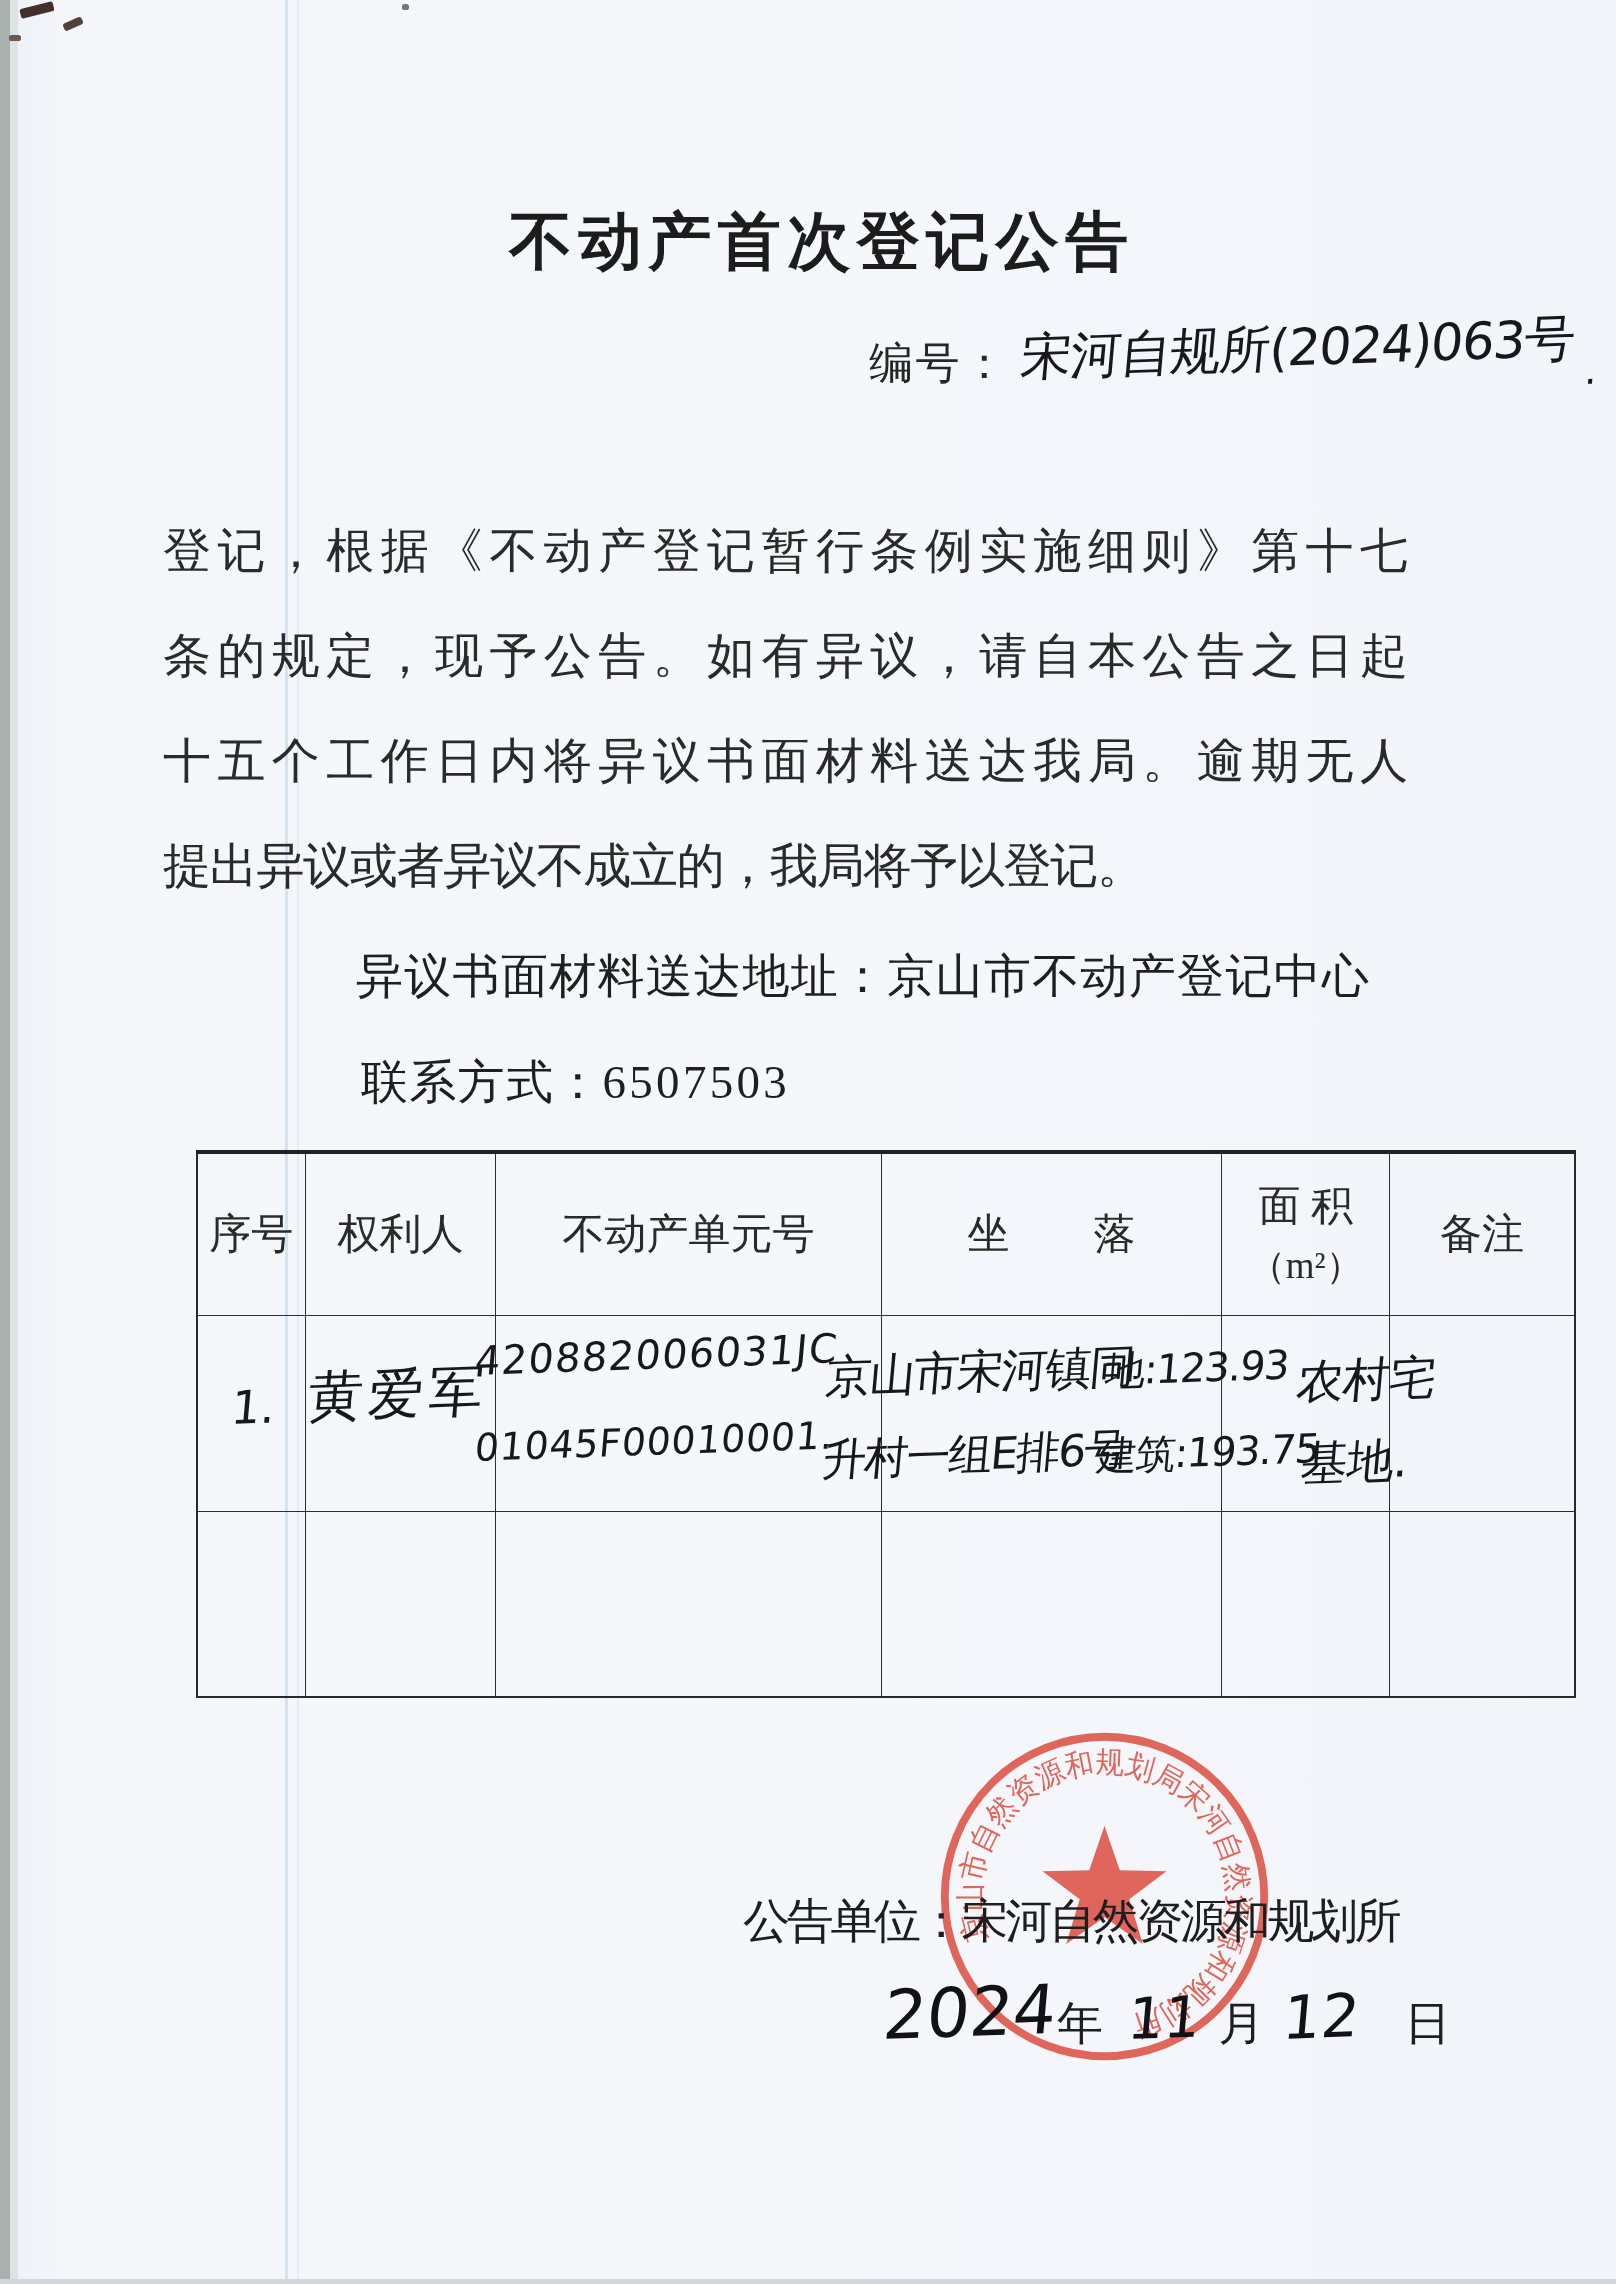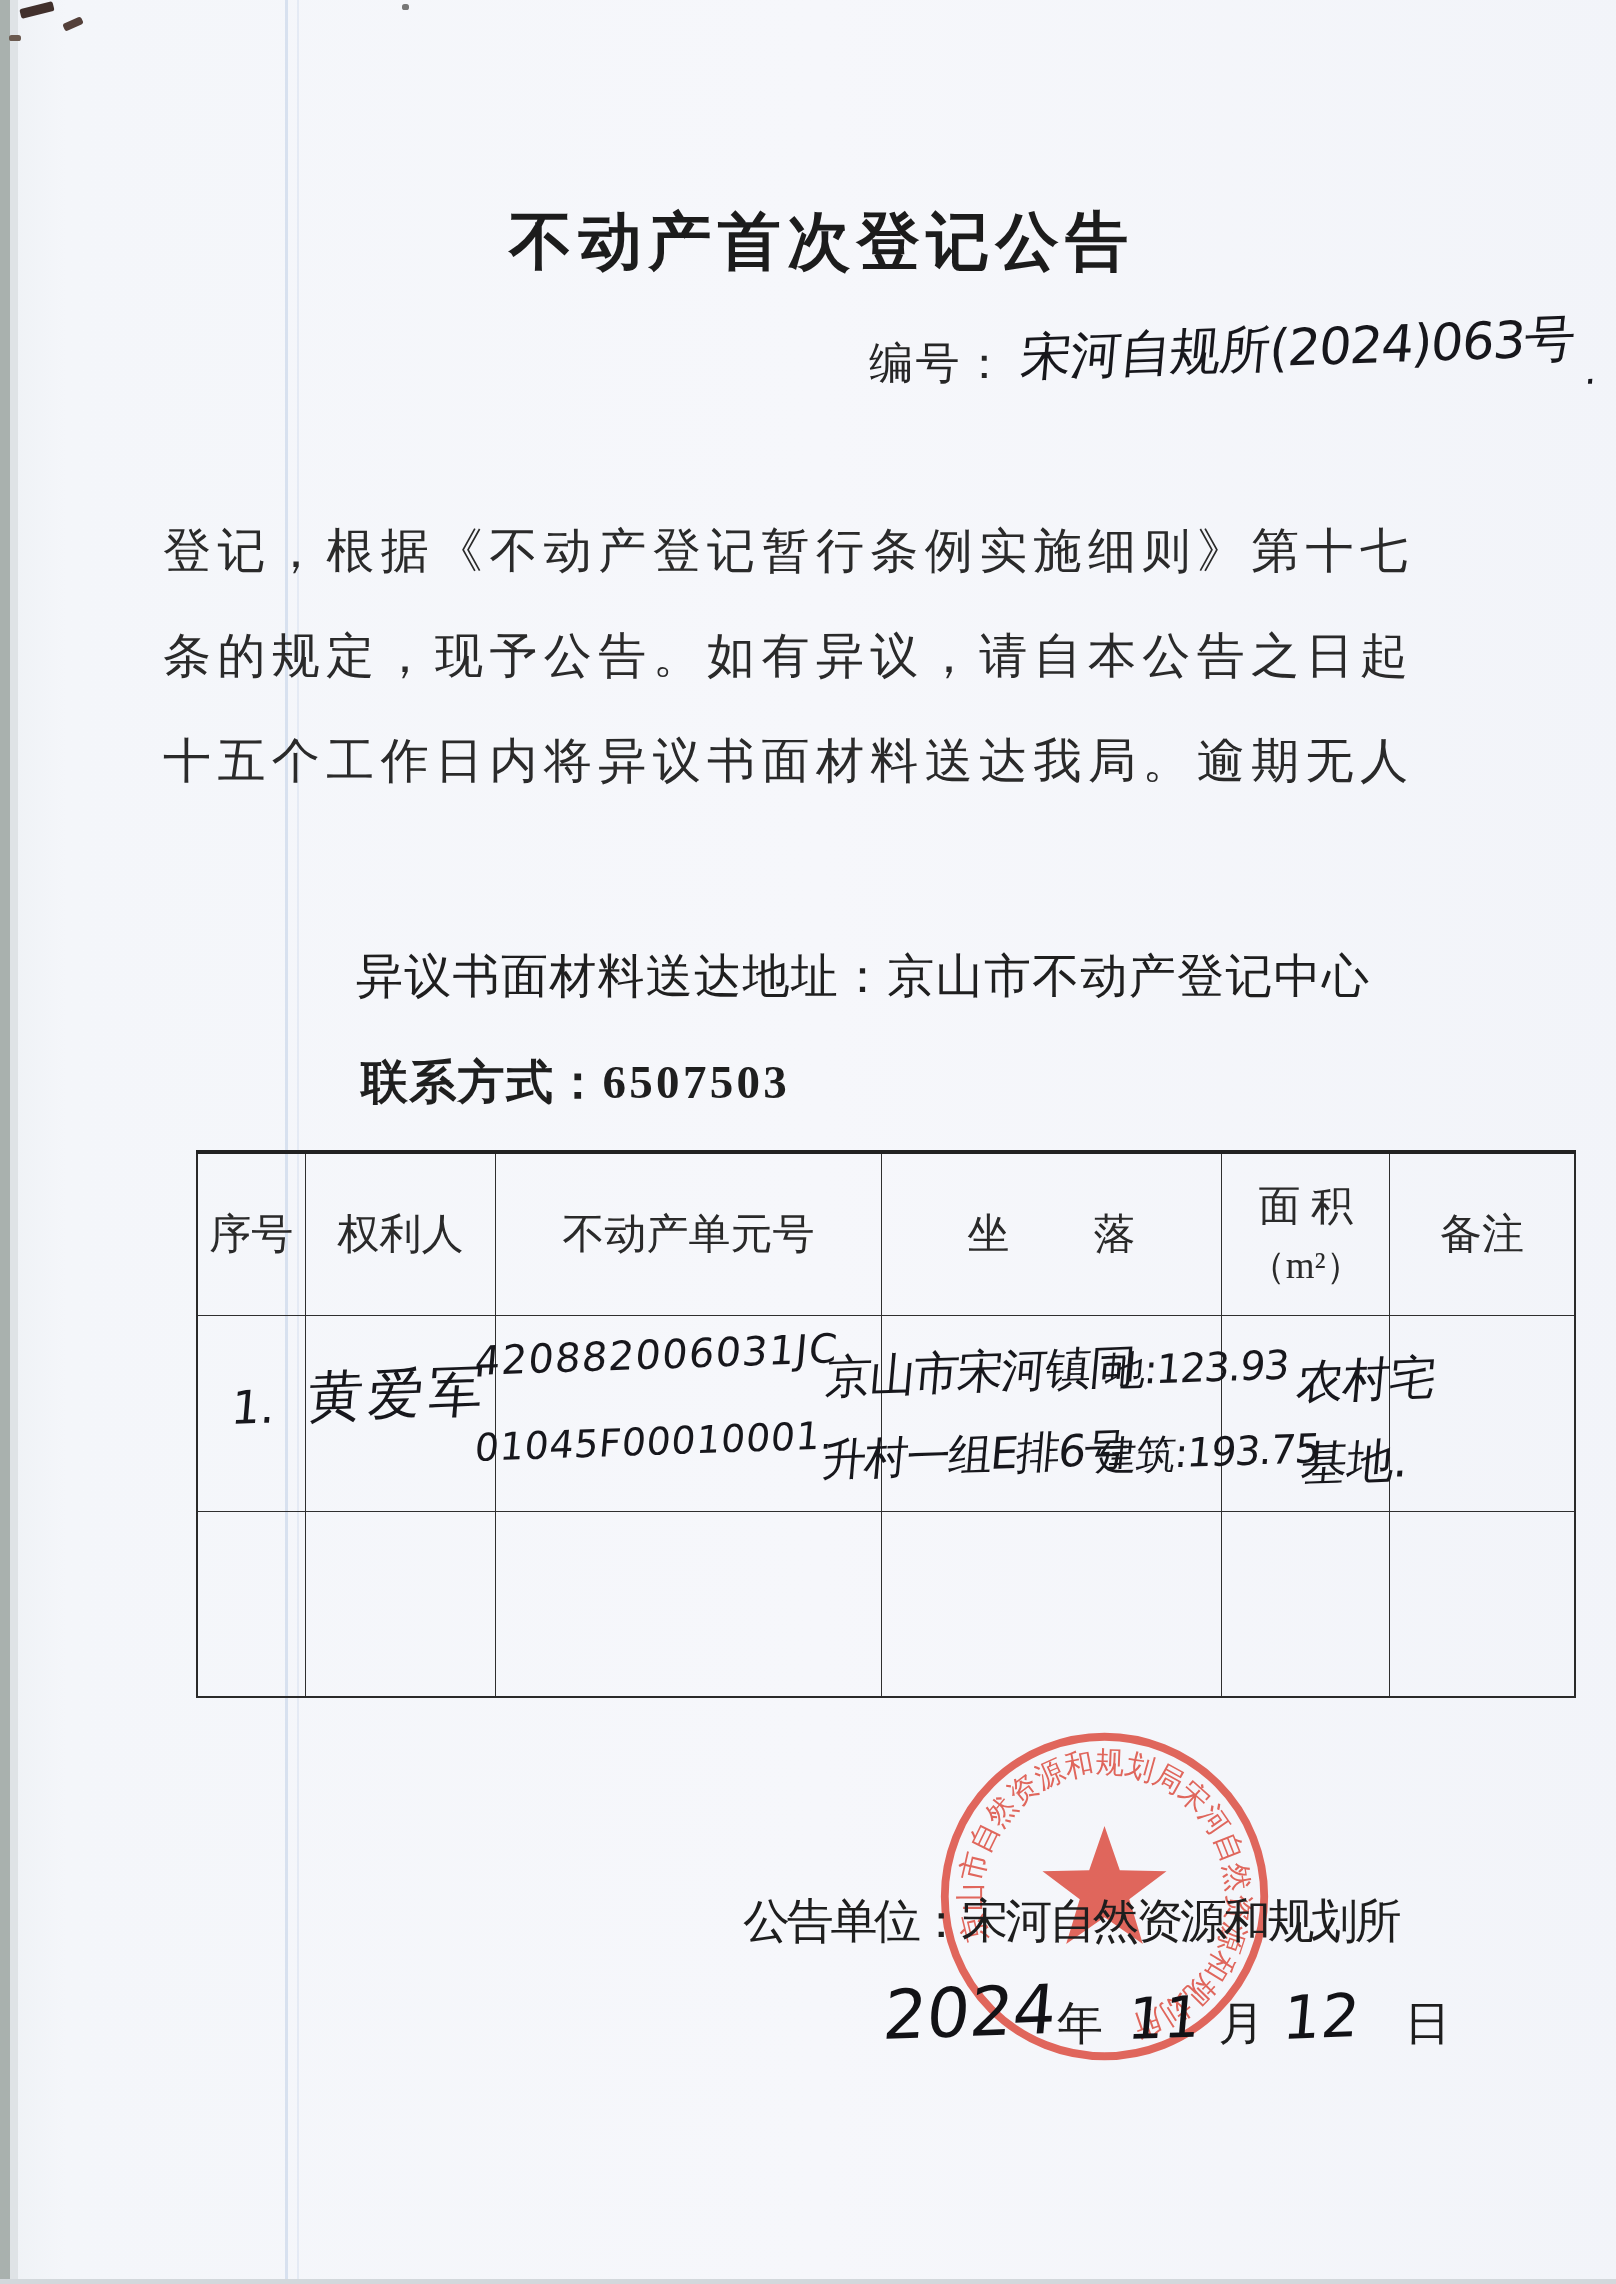--- a/index.html
+++ b/index.html
@@ -35,21 +35,21 @@
   .just{white-space:normal;text-align:justify;text-align-last:justify;}
   .l1{top:420px;text-indent:189px;}
   .l2{top:525px;}
   .l3{top:630px;}
   .l4{top:735px;}
   .l5{top:840px;letter-spacing:-1.3px;}
   .addr{position:absolute;left:356px;top:945px;
         font-family:"Liberation Sans","DejaVu Sans",sans-serif;font-weight:normal;
         font-size:47px;letter-spacing:1.3px;color:#1f1f1f;white-space:nowrap;}
   .contact{position:absolute;left:361px;top:1051px;
-        font-family:"Liberation Sans","DejaVu Sans",sans-serif;font-weight:bold;
+        font-family:"Liberation Sans","DejaVu Sans",sans-serif;font-weight:normal;
         font-size:47px;letter-spacing:1.3px;color:#1f1f1f;white-space:nowrap;}
   .contact .num{font-family:"Liberation Serif","DejaVu Serif",serif;letter-spacing:3.3px;}
   
   table.reg{position:absolute;left:196px;top:1150px;width:1380px;border-collapse:collapse;
             table-layout:fixed;}
   table.reg td{border:1.3px solid #2f2f2f;text-align:center;vertical-align:middle;
                font-size:42px;color:#2a2a2a;padding:0;}
   table.reg{border:2px solid #2a2a2a;border-top:4.6px solid #222;}
   tr.hrow{height:163px;}
   tr.drow{height:196px;}
@@ -102,20 +102,21 @@
 
   <div class="docno">
     <span class="lab">编号：</span>
     <span class="val hw">宋河自规所(2024)063号</span>
     <span class="dot hw">.</span>
   </div>
 
   <div class="bline just l2">登记，根据《不动产登记暂行条例实施细则》第十七</div>
   <div class="bline just l3">条的规定，现予公告。如有异议，请自本公告之日起</div>
   <div class="bline just l4">十五个工作日内将异议书面材料送达我局。逾期无人</div>
+  <div class="bline l5">提出异议或者异议不成立的，我局将予以登记。</div>
 
   <div class="addr">异议书面材料送达地址：京山市不动产登记中心</div>
   <div class="contact"><span>联系方式：</span><span class="num">6507503</span></div>
 
   <table class="reg">
     <colgroup>
       <col style="width:98px">
         <col style="width:173px">
         <col style="width:349px">
       <col style="width:309px">

